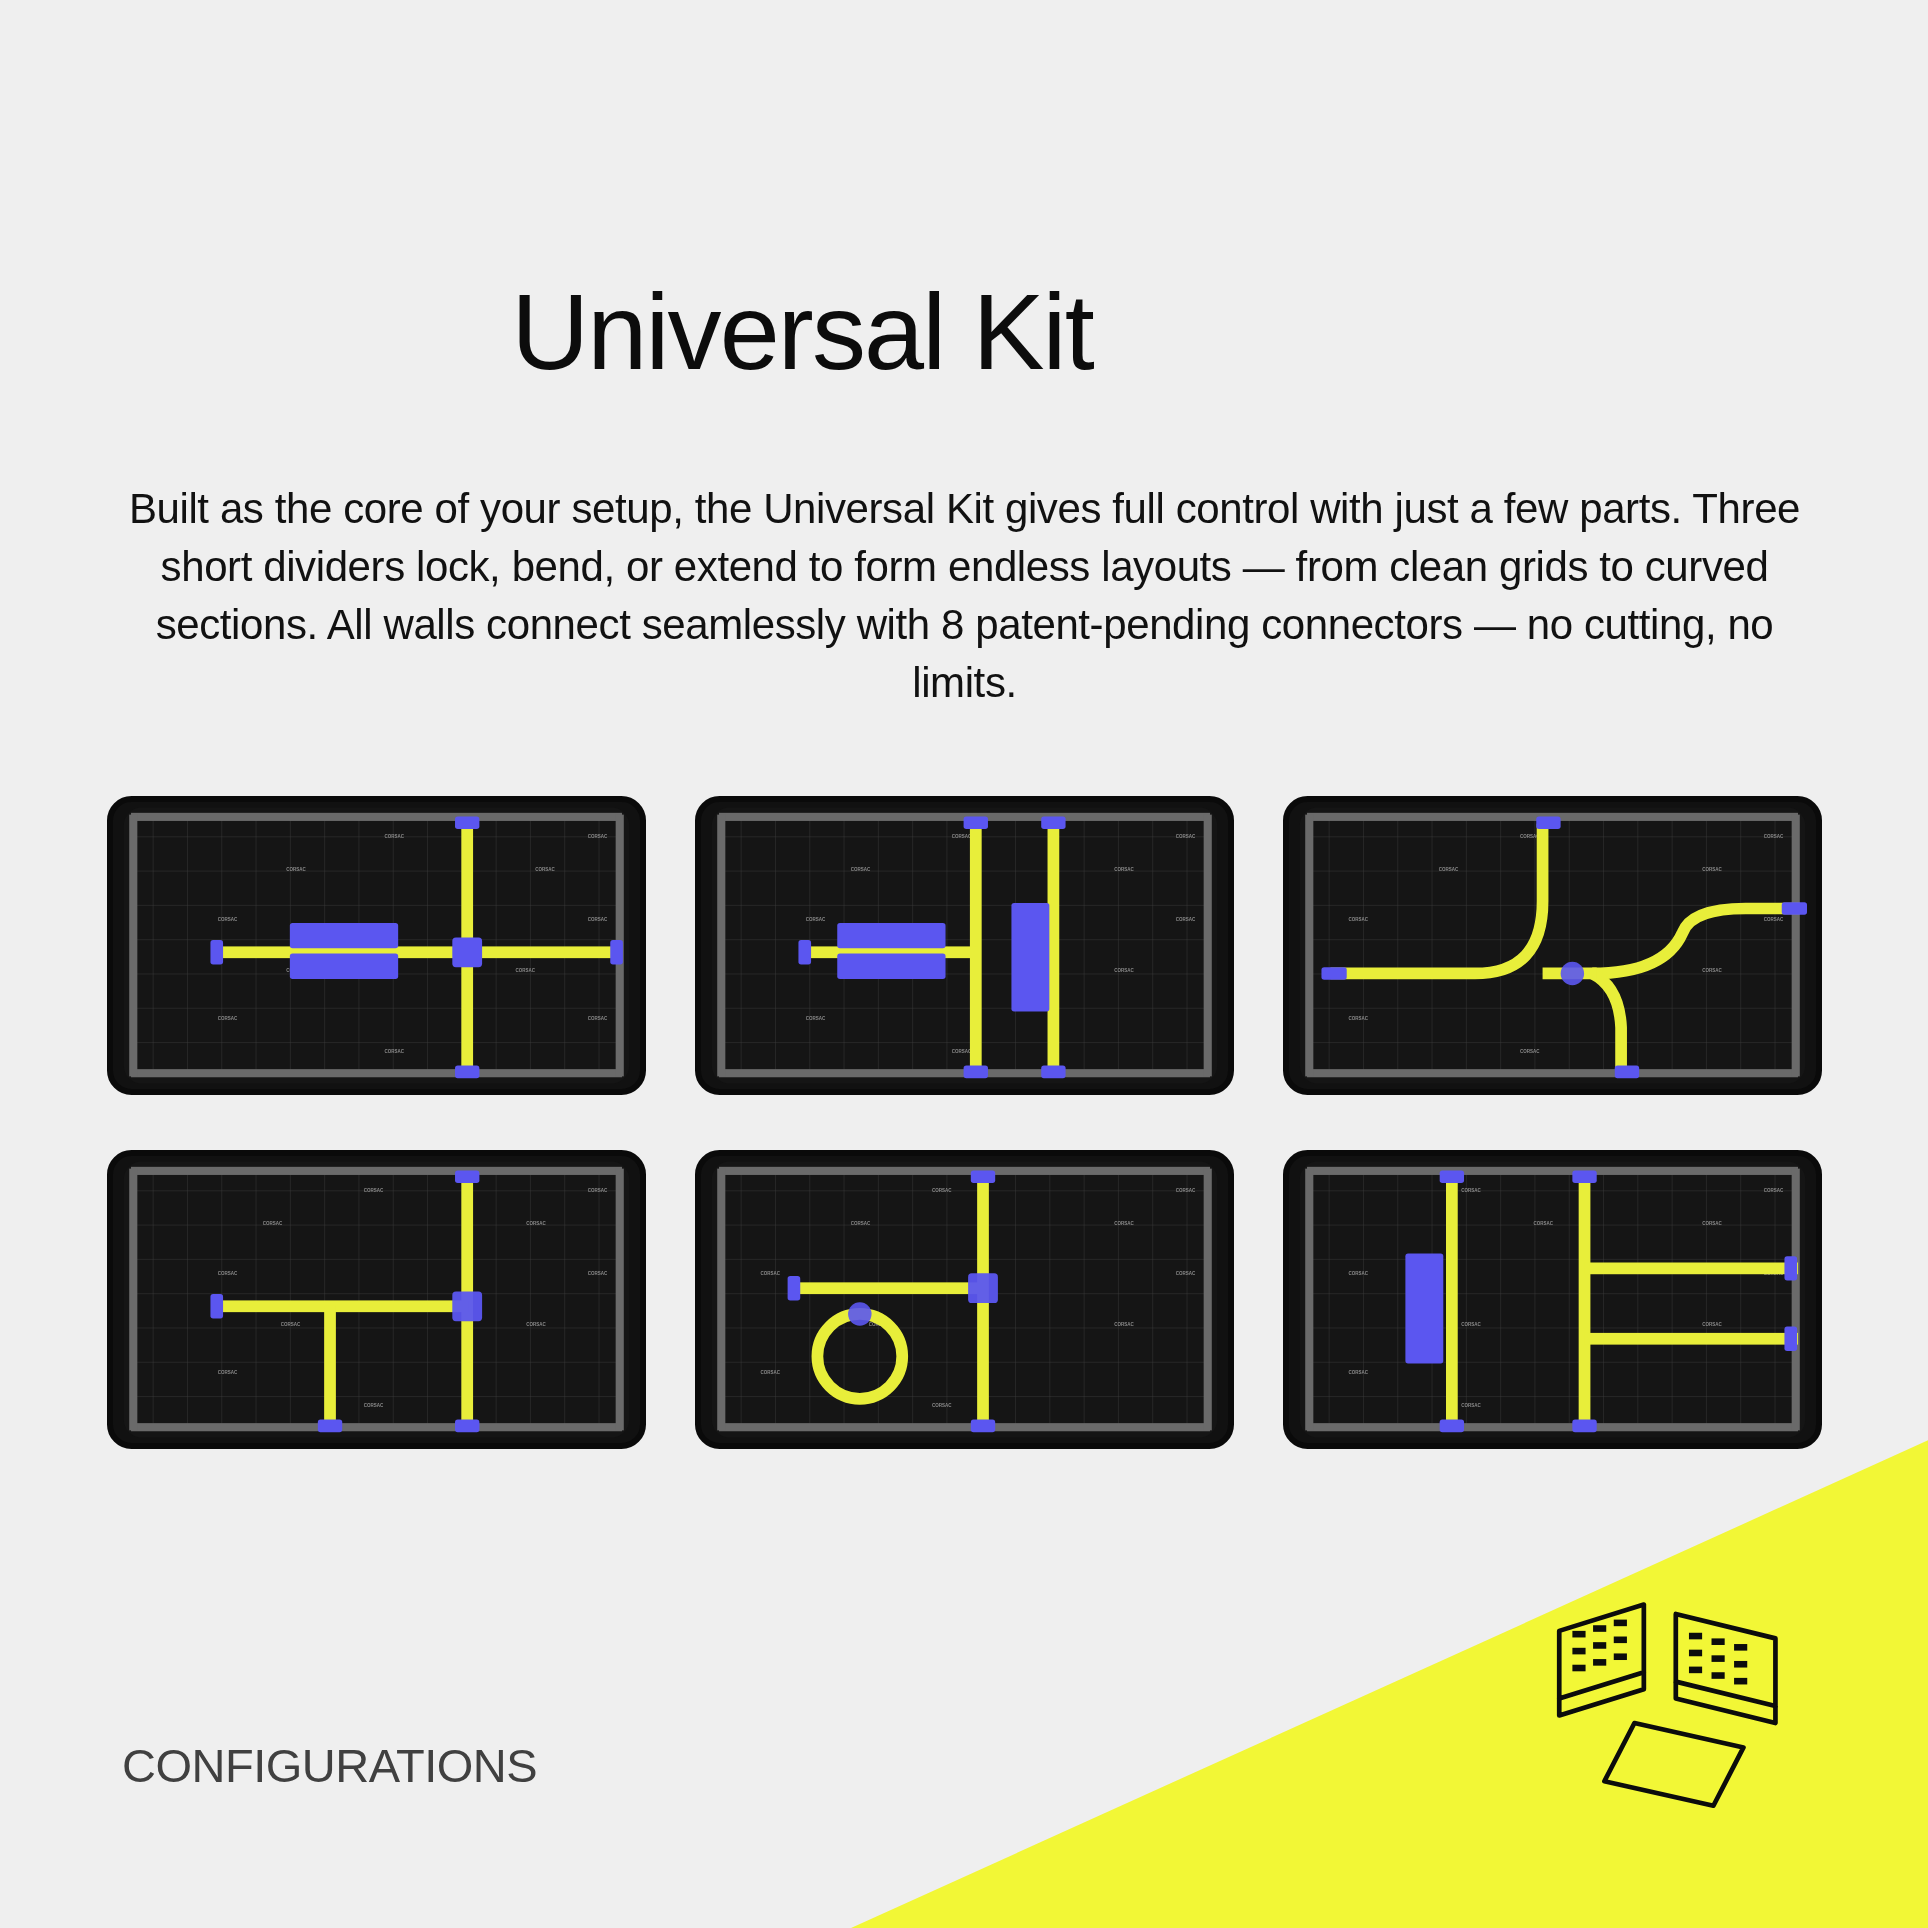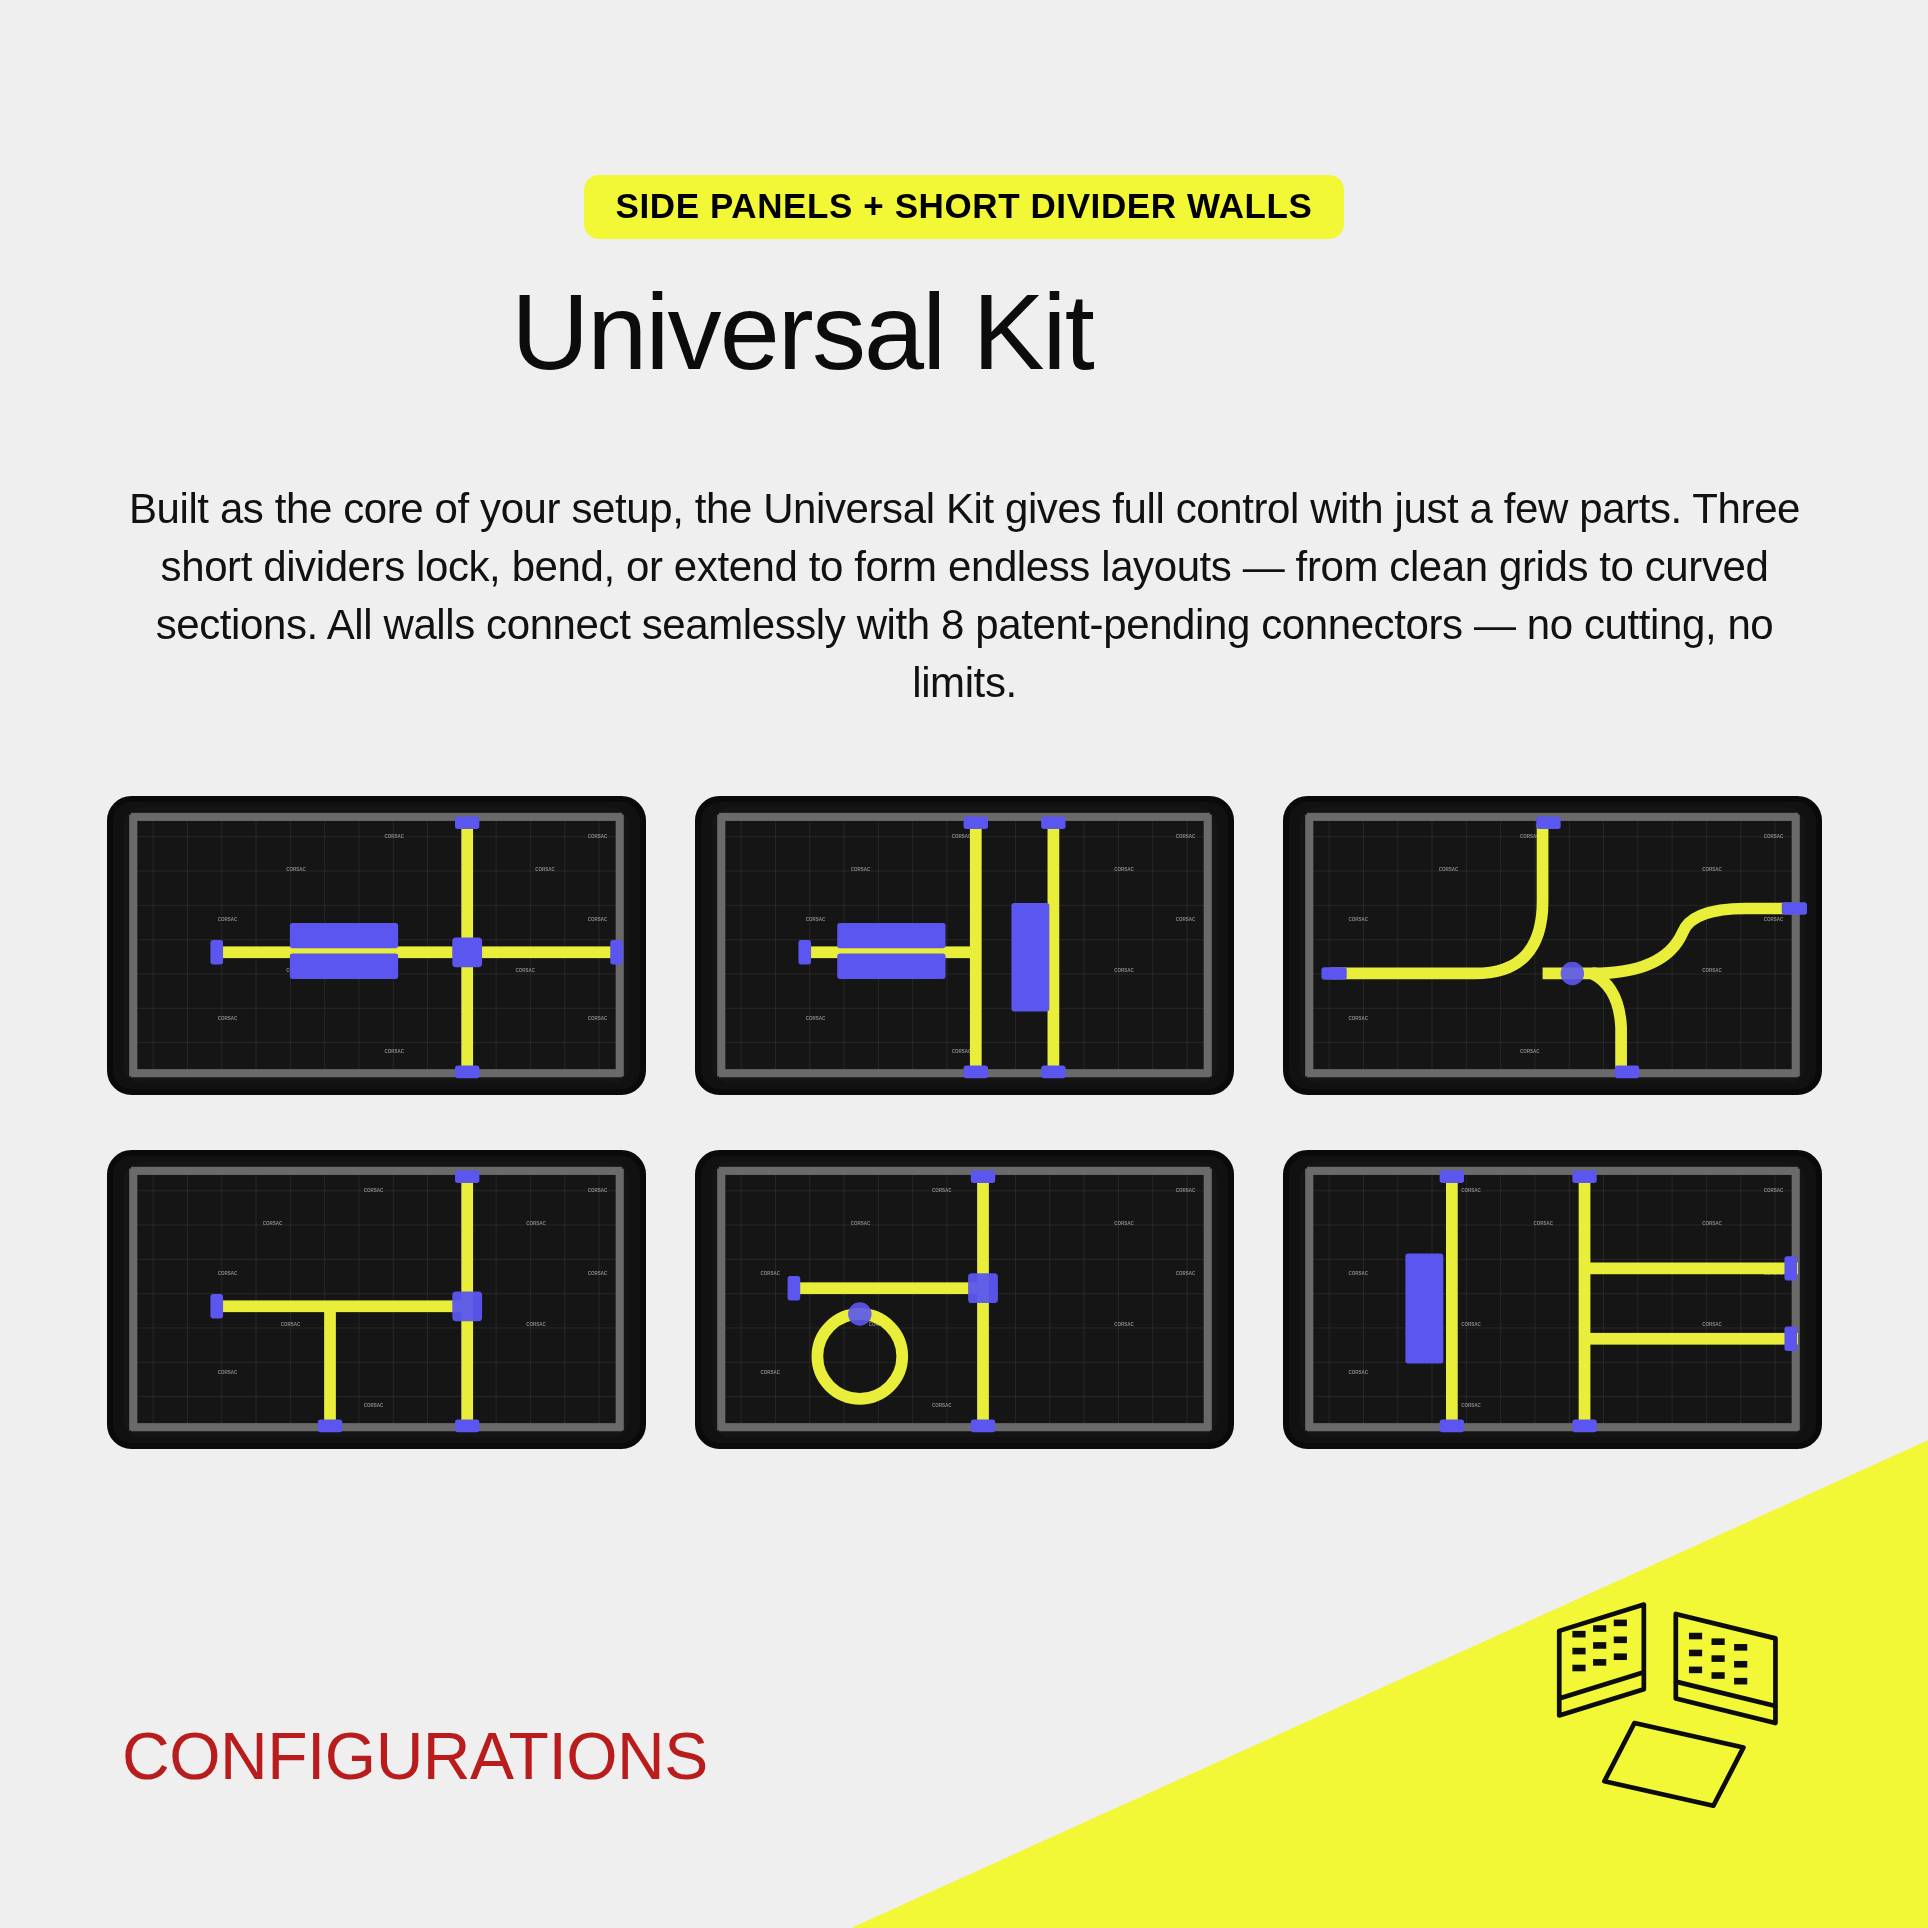--- a/index.html
+++ b/index.html
@@ -79,43 +79,40 @@
     border-radius: 24.5px;
     border: 6.6px solid #0a0a0a;
     overflow: hidden;
   }
   .tile svg { display: block; width: 100%; height: 100%; }
 
   
   .footer-label {
     position: absolute;
     left: 122px; bottom: 139px;
-    font-size: 66px;
+    font-size: 47px;
     letter-spacing: -0.5px;
-    color: #b91c1c;
+    color: #404040;
     line-height: 1;
   }
   .footer-logo {
     position: absolute;
     right: 111px; bottom: 111px;
     width: 273px; height: 235px;
   }
 </style>
 </head>
 <body>
 
 <div class="page">
 
   <svg class="corner-wedge" viewBox="0 0 2048 2048" preserveAspectRatio="none">
     <polygon points="2048,1530 2048,2048 904,2048" fill="#f2f736"></polygon>
   </svg>
 
-  <div class="eyebrow-wrap">
-    <span class="eyebrow">SIDE PANELS + SHORT DIVIDER WALLS</span>
-  </div>
 
   <h1 class="title">Universal Kit</h1>
 
   <p class="subtitle">Built as the core of your setup, the Universal Kit gives full control with just a few parts. Three short dividers lock, bend, or extend to form endless layouts — from clean grids to curved sections. All walls connect seamlessly with 8 patent-pending connectors — no cutting, no limits.</p>
 
   <div class="tiles">
 
     <div class="tile">
       <svg viewBox="0 0 572 318">
         <defs>

